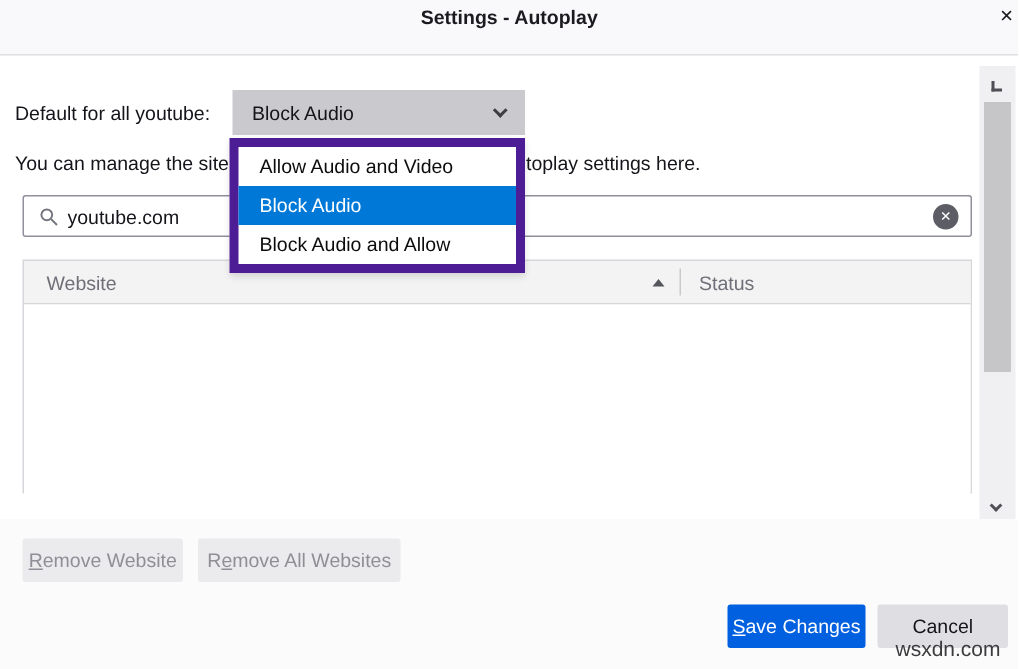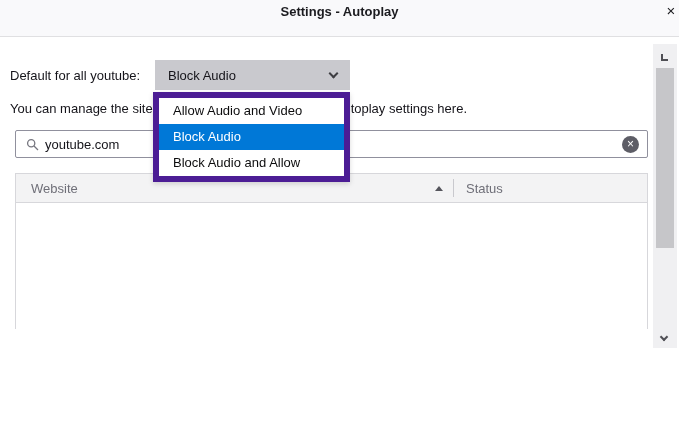--- a/index.html
+++ b/index.html
@@ -126,14 +126,27 @@
   <div class="scrollbar">
     <div class="sb-up">
         <span class="sb-chev"></span>
       </div>
     <div class="sb-thumb"></div>
     <div class="sb-down">
         <span class="sb-chev"></span>
       </div>
   </div>
 
+  <div class="footer">
+    <div class="btn btn-remove" id="btn-remove-website">
+      <span></span><span class="u">R</span><span>emove Website</span>
+    </div>
+    <div class="btn btn-remove" id="btn-remove-all">
+      <span>R</span><span class="u">e</span><span>move All Websites</span>
+    </div>
+    <div class="btn" id="btn-save">
+      <span></span><span class="u">S</span><span>ave Changes</span>
+    </div>
+    <div class="btn" id="btn-cancel">Cancel</div>
+    <div class="watermark">wsxdn.com</div>
+  </div>
 
 </div>
 
 </body></html>

